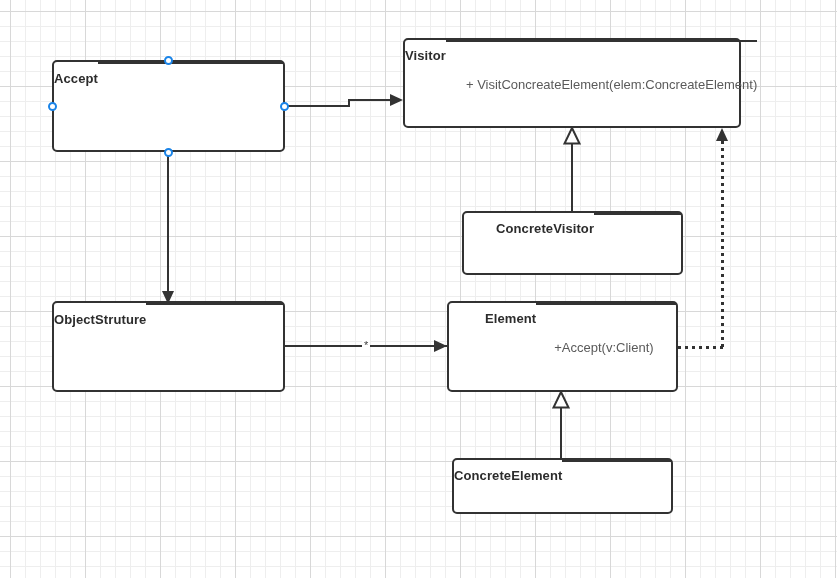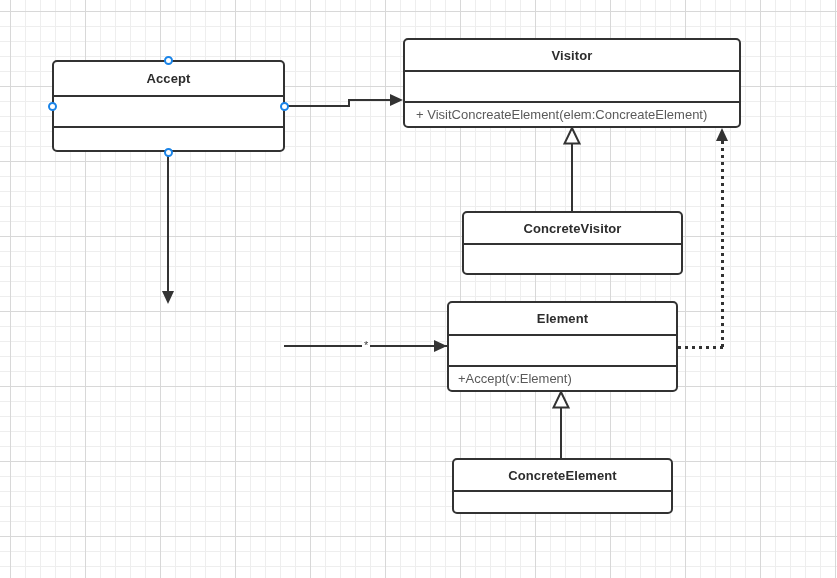--- a/index.html
+++ b/index.html
@@ -24,21 +24,21 @@
   }
 
   
   .uml-box {
     position: absolute;
     box-sizing: border-box;
     background: #ffffff;
     border: 2px solid #323232;
     border-radius: 5px;
     display: flex;
-    flex-direction: column;
+    flex-direction: row;
     z-index: 5;
   }
   .uml-title {
     box-sizing: border-box;
     display: flex;
     align-items: center;
     justify-content: center;
     font-weight: bold;
     font-size: 13px;
     color: #2c2c2c;
@@ -189,35 +189,44 @@
   <div class="uml-box" style="left:403px; top:38px; width:338px; height:90px;">
     <div class="uml-title" style="height:30px;">Visitor</div>
     <div class="uml-row" style="height:31px;">
       <span class="member"></span>
     </div>
     <div class="uml-row" style="flex:1;">
       <span class="member pad-left-more">+ VisitConcreateElement(elem:ConcreateElement)</span>
     </div>
   </div>
 
-  <div class="uml-box" style="left:462px; top:211px; width:221px; height:64px;">
+  <div class="uml-box" style="left:462px; top:211px; width:221px; height:64px;padding-left:32px;">
     <div class="uml-title" style="height:30px;">ConcreteVisitor</div>
     <div class="uml-row" style="flex:1;">
       <span class="member"></span>
     </div>
   </div>
 
+  <div class="uml-box" style="left:52px; top:301px; width:233px; height:91px;">
+    <div class="uml-title" style="height:32px;">ObjectStruture</div>
+    <div class="uml-row" style="height:31px;">
+      <span class="member"></span>
+    </div>
+    <div class="uml-row" style="flex:1;">
+      <span class="member"></span>
+    </div>
+  </div>
 
   <div class="uml-box" style="left:447px; top:301px; width:231px; height:91px;">
-    <div class="uml-title" style="height:31px;">Element</div>
-    <div class="uml-row" style="height:31px;">
-      <span class="member"></span>
-    </div>
-    <div class="uml-row" style="flex:1;">
-      <span class="member">+Accept(v:Element)</span>
+    <div class="uml-title" style="height:31px;padding-left:36px;">Element</div>
+    <div class="uml-row" style="height:31px;">
+      <span class="member"></span>
+    </div>
+    <div class="uml-row" style="flex:1;">
+      <span class="member">+Accept(v:Client)</span>
     </div>
   </div>
 
   <div class="uml-box" style="left:452px; top:458px; width:221px; height:56px;">
     <div class="uml-title" style="height:30px;">ConcreteElement</div>
     <div class="uml-row" style="flex:1;">
       <span class="member"></span>
     </div>
   </div>
 

